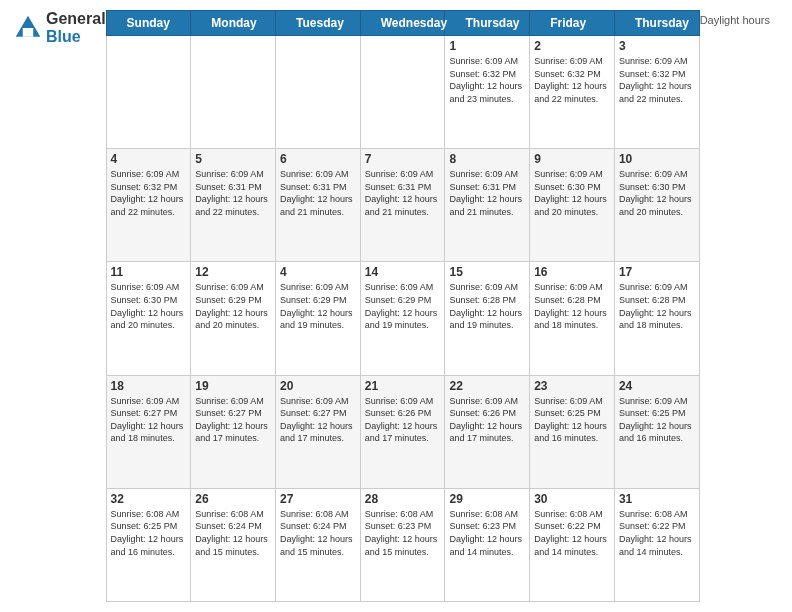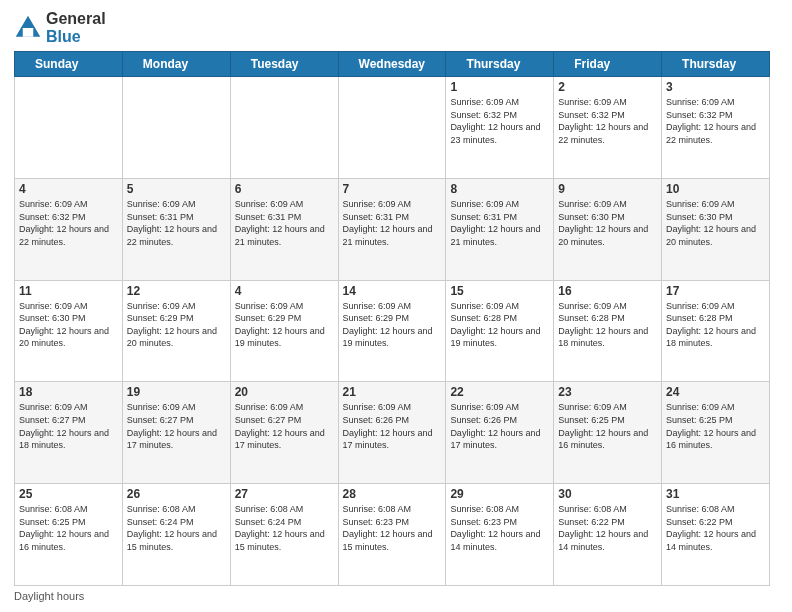--- a/index.html
+++ b/index.html
@@ -8,21 +8,20 @@
       background: #fff;
       width: 792px;
       height: 612px;
       overflow: hidden;
     }
     .page {
       width: 784px;
       height: 612px;
       padding: 10px 14px;
       display: flex;
-      flex-direction: column;
     }
     .header {
       display: flex;
       justify-content: space-between;
       align-items: flex-start;
       margin-bottom: 6px;
     }
     .logo {
       display: flex;
       align-items: center;
@@ -281,21 +280,21 @@
           </td>
           <td>
             <span class="day-num">24</span>
             <div class="day-info">Sunrise: 6:09 AM
 Sunset: 6:25 PM
 Daylight: 12 hours and 16 minutes.</div>
           </td>
         </tr>
         <tr>
           <td>
-            <span class="day-num">25</span>
+            <span class="day-num">32</span>
             <div class="day-info">Sunrise: 6:08 AM
 Sunset: 6:25 PM
 Daylight: 12 hours and 16 minutes.</div>
           </td>
           <td>
             <span class="day-num">26</span>
             <div class="day-info">Sunrise: 6:08 AM
 Sunset: 6:24 PM
 Daylight: 12 hours and 15 minutes.</div>
           </td>

